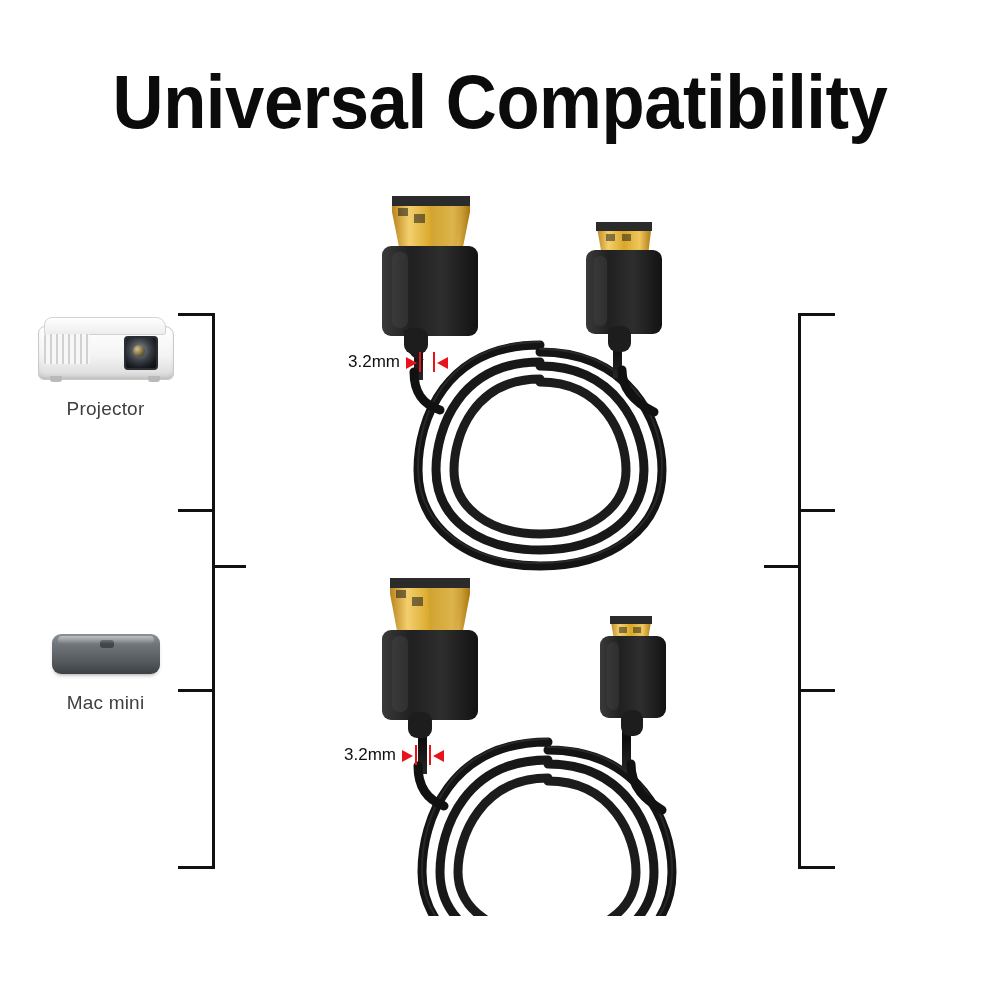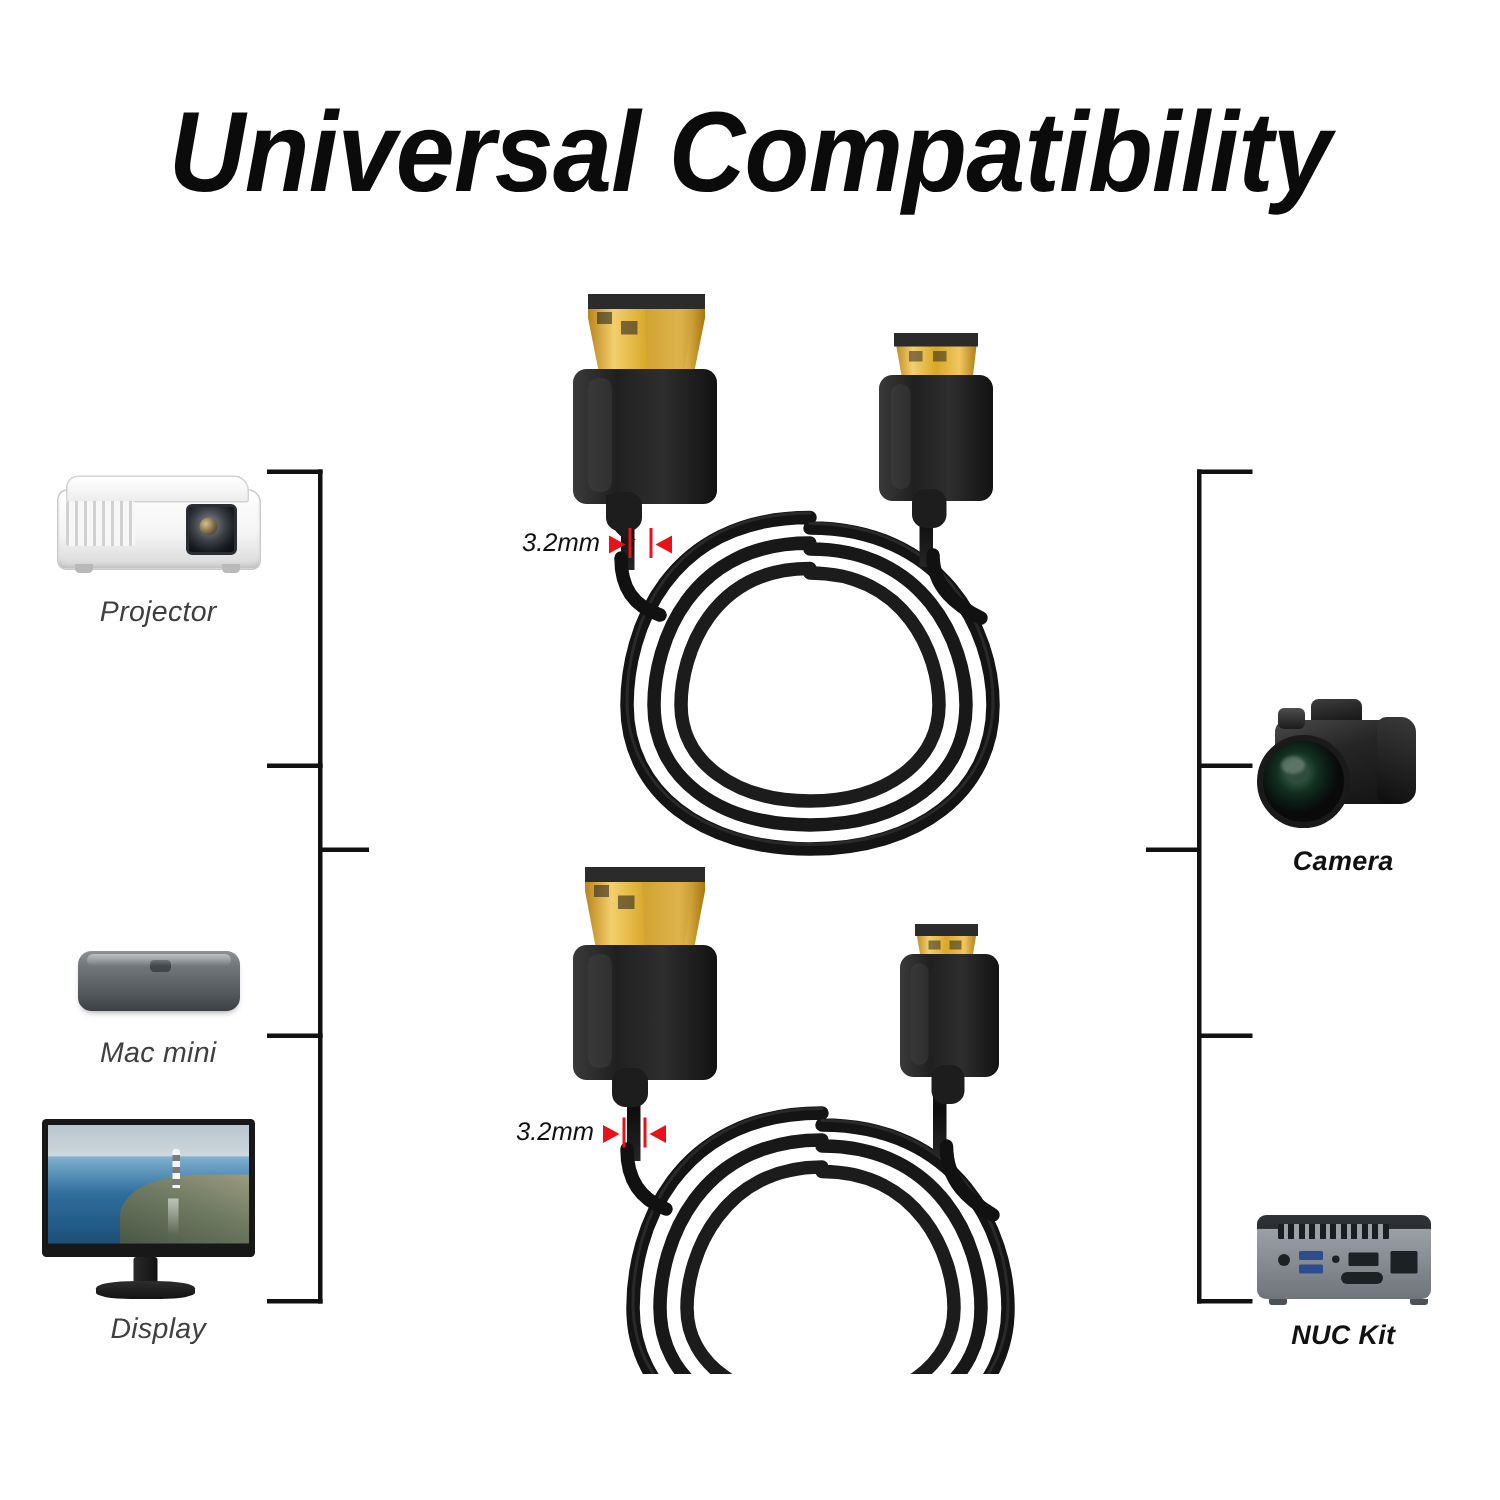--- a/index.html
+++ b/index.html
@@ -10,21 +10,20 @@
   }
   body {
     font-family: "Liberation Sans", sans-serif;
   }
   #page {
     position: relative;
     width: 1000px;
     height: 916px;
     background: #ffffff;
     overflow: hidden;
-    font-style: italic;
   }
 
   
   #title {
     position: absolute;
     left: 0;
     top: 62px;
     width: 1000px;
     text-align: center;
     font-family: "Liberation Sans", sans-serif;
@@ -543,64 +542,24 @@
 
 
   <div class="device" style="left:18px; top:620px;">
     <div class="art" style="height:66px;">
       <div class="mac-body"></div>
       <div class="mac-hl"></div>
     </div>
     <div class="caption">Mac mini</div>
   </div>
 
-  <div class="device" style="left:18px; top:742px;">
-    <div class="art" style="height:128px;">
-      <div class="disp-frame">
-        <div class="disp-screen">
-          <div class="disp-land"></div>
-          <div class="disp-light"></div>
-          <div class="disp-refl"></div>
-        </div>
-      </div>
-      <div class="disp-neck"></div>
-      <div class="disp-base"></div>
-    </div>
-    <div class="caption">Display</div>
-  </div>
-
-
-  <div class="device" style="left:808px; top:460px;">
-    <div class="art" style="height:98px;">
-      <div class="cam-prism"></div>
-      <div class="cam-body"></div>
-      <div class="cam-dial"></div>
-      <div class="cam-grip"></div>
-      <div class="cam-lens"></div>
-    </div>
-    <div class="caption bold">Camera</div>
-  </div>
-
-
-  <div class="device" style="left:808px; top:796px;">
-    <div class="art" style="height:78px;">
-      <div class="nuc-body"></div>
-      <div class="nuc-vents"></div>
-      <div class="nuc-port" style="left:44px; top:40px; width:8px; height:8px; border-radius:50%;"></div>
-      <div class="nuc-port nuc-usb" style="left:58px; top:38px; width:16px; height:6px;"></div>
-      <div class="nuc-port nuc-usb" style="left:58px; top:47px; width:16px; height:6px;"></div>
-      <div class="nuc-port" style="left:80px; top:41px; width:5px; height:5px; border-radius:50%;"></div>
-      <div class="nuc-port" style="left:91px; top:39px; width:20px; height:9px;"></div>
-      <div class="nuc-port" style="left:86px; top:52px; width:28px; height:8px; border-radius:4px;"></div>
-      <div class="nuc-port" style="left:119px; top:38px; width:18px; height:15px;"></div>
-      <div class="nuc-foot" style="left:38px;"></div>
-      <div class="nuc-foot" style="left:132px;"></div>
-    </div>
-    <div class="caption bold">NUC Kit</div>
-  </div>
+
+
+
+
 
   <svg class="cable-svg" width="1000" height="1000" viewBox="0 0 1000 1000">
     <defs>
       <linearGradient id="goldA" x1="0" y1="0" x2="1" y2="0">
         <stop offset="0%" stop-color="#b9841d"></stop>
         <stop offset="22%" stop-color="#f3cf6d"></stop>
         <stop offset="50%" stop-color="#d9a829"></stop>
         <stop offset="78%" stop-color="#f0c75e"></stop>
         <stop offset="100%" stop-color="#a9760f"></stop>
       </linearGradient>

